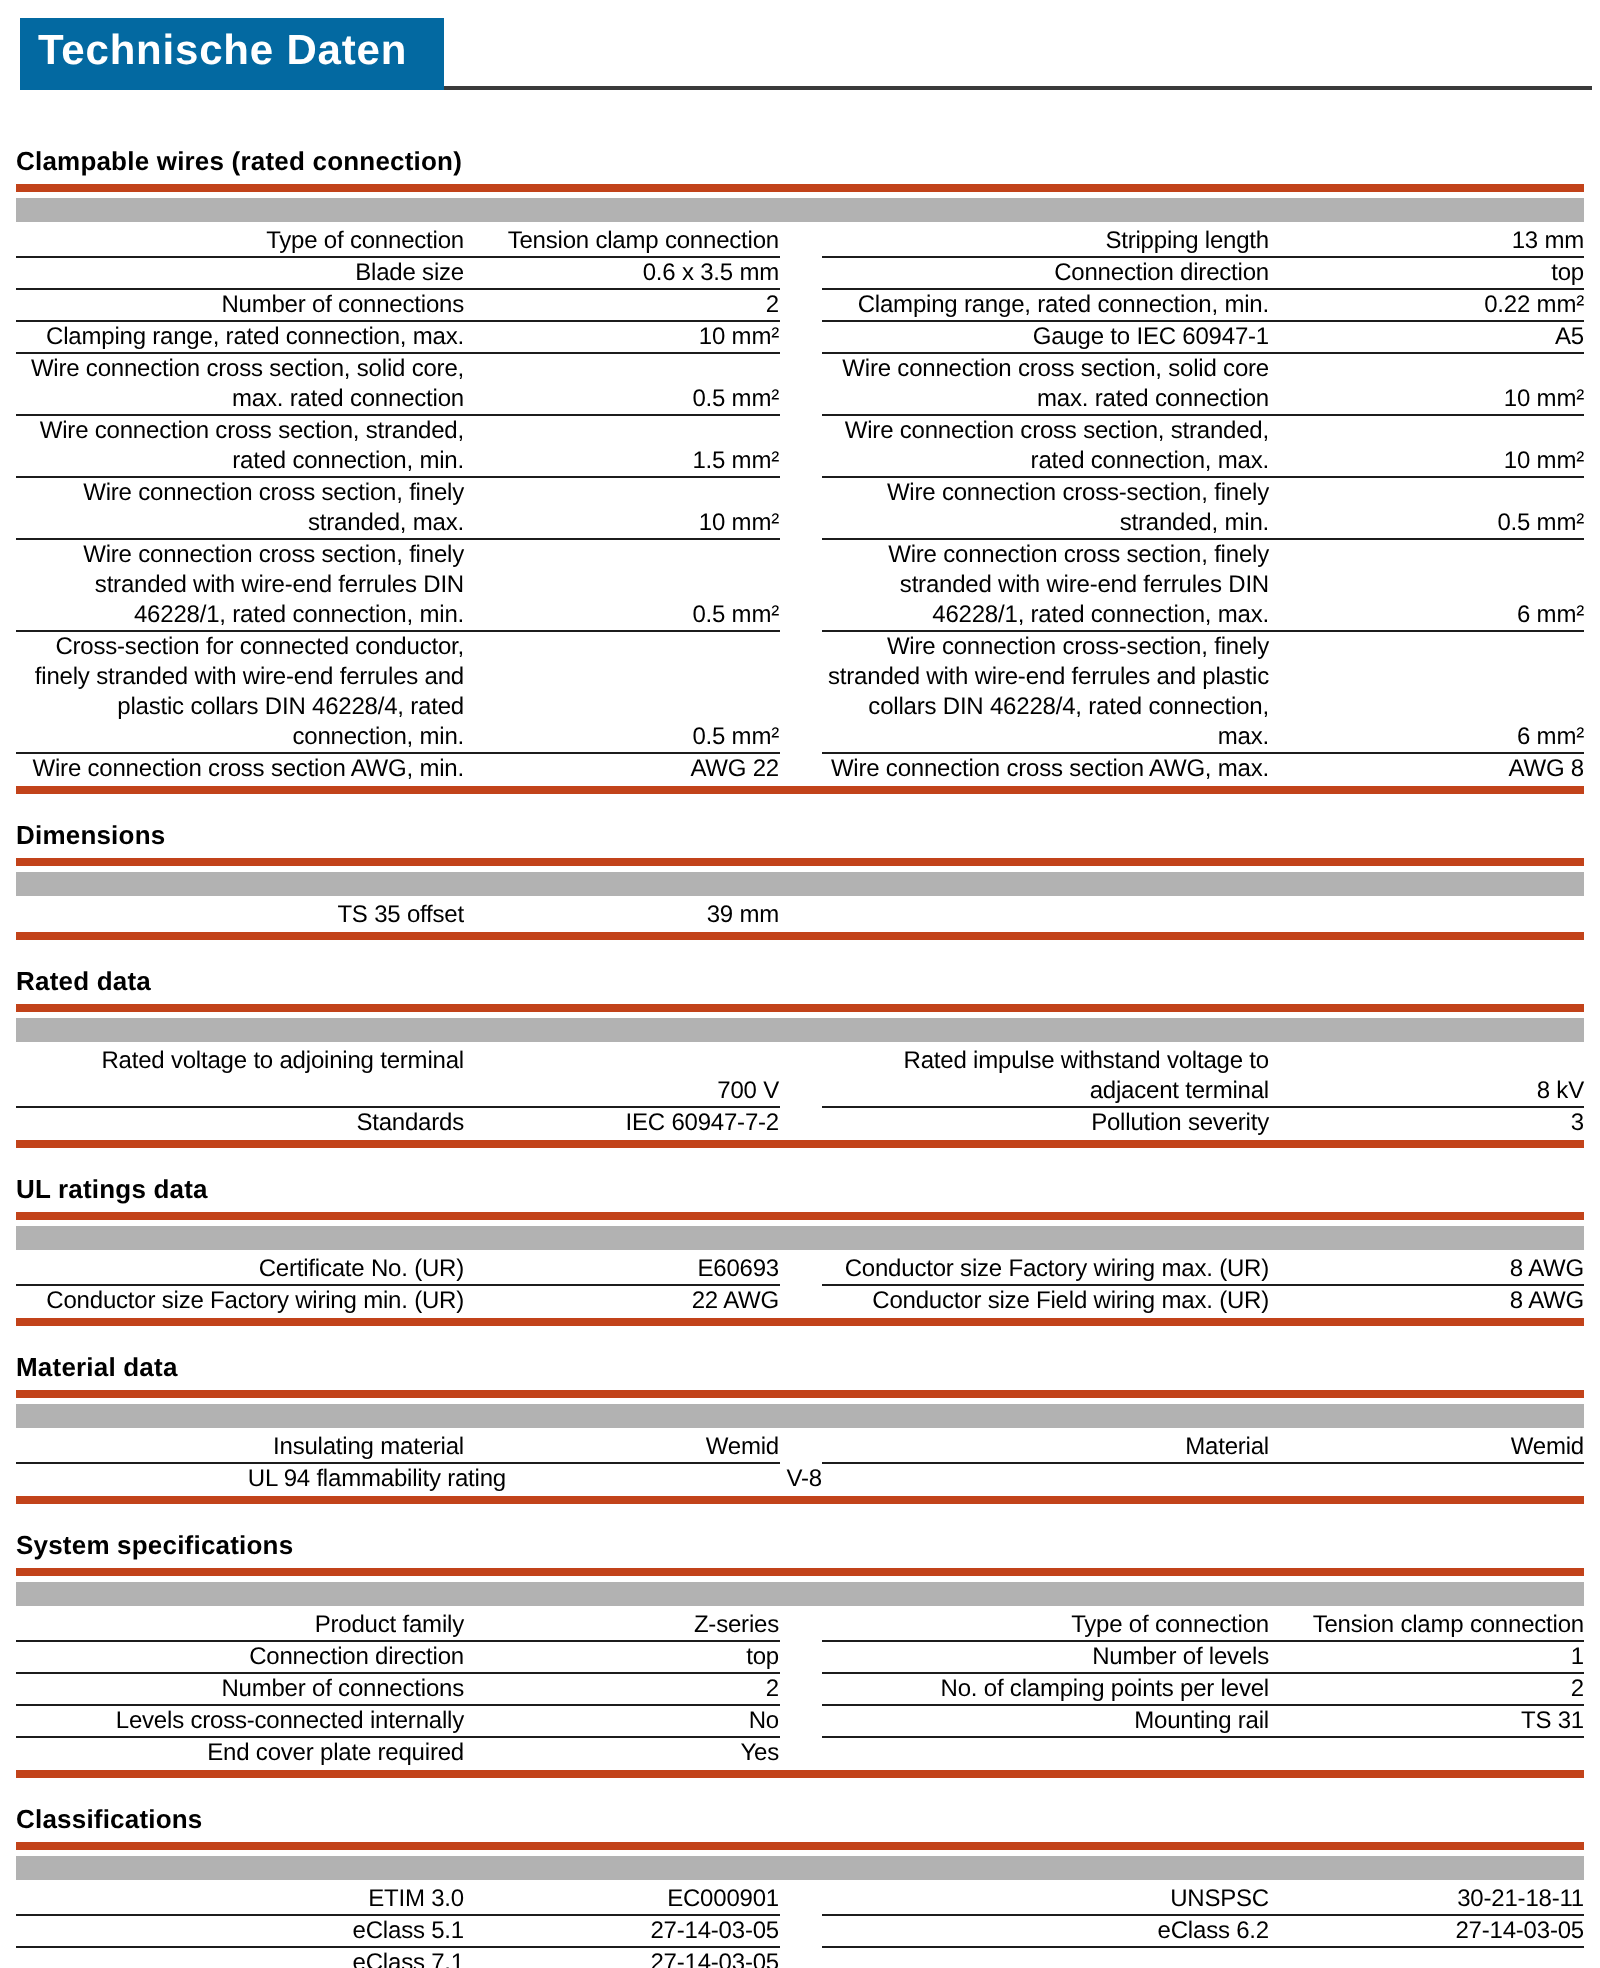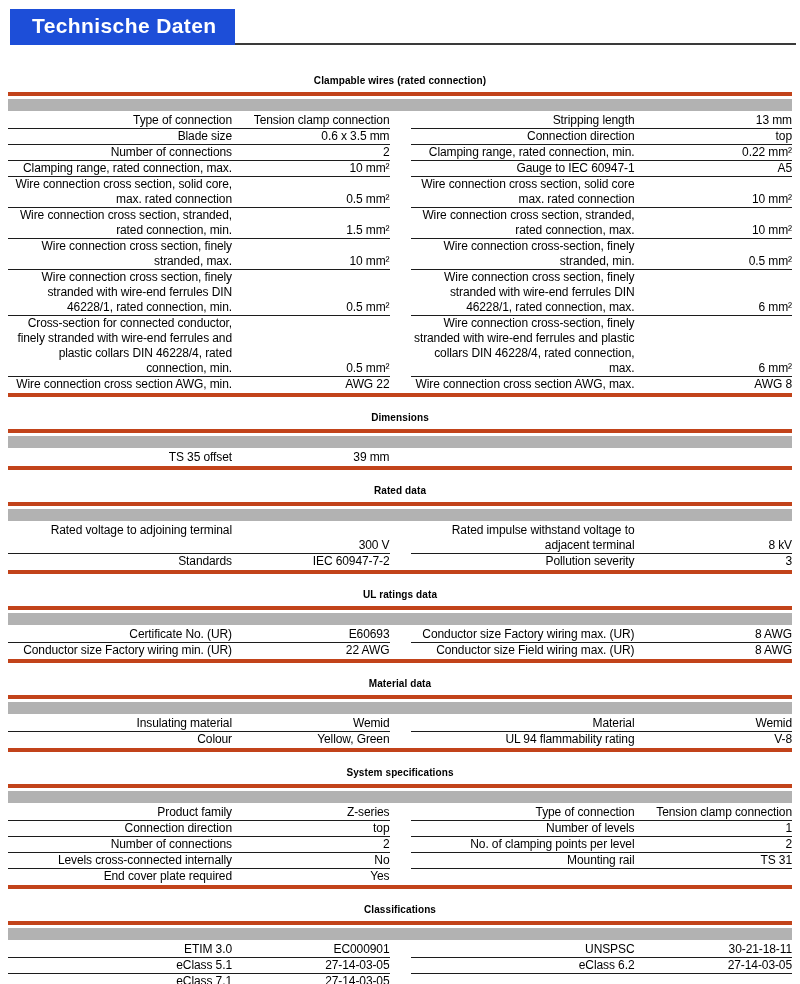--- a/index.html
+++ b/index.html
@@ -7,30 +7,30 @@
   body {
     width:800px; height:984px; overflow:hidden;
     font-family:"Liberation Sans", sans-serif;
     color:#000;
   }
   
   .title-wrap { position:relative; margin:9px 4px 0 10px; height:36px; }
   .title-underline { position:absolute; left:0; right:0; bottom:0; height:2px; background:#3a3a3a; }
   .title-box {
     position:absolute; left:0; top:0; height:36px;
-    background:#1d4ed8; color:#fff;
+    background:#0369a1; color:#fff;
     font-size:21px; font-weight:bold; letter-spacing:.4px;
-    line-height:34px; padding:0 18px 0 22px;
+    line-height:34px; padding:0 18px 0 9px;
     white-space:nowrap;
   }
   
   #doc { margin-left:8px; width:784px; }
   section h2 {
-    font-size:10px; font-weight:bold; letter-spacing:.1px;
-    margin:12px 0 0 0; line-height:17px;text-align:center;
+    font-size:13px; font-weight:bold; letter-spacing:.1px;
+    margin:12px 0 0 0; line-height:17px;
   }
   #doc > section:first-child h2 { margin-top:27px; }
   .rule { height:4px; background:#C2431A; margin-top:3px; }
   .rule.bottom { margin-top:1px; }
   .graybar { height:12px; background:#B2B2B2; margin-top:3px; }
   .rows { margin-top:2px; font-size:12px; line-height:15px; letter-spacing:-0.1px; }
   .row { display:flex; align-items:stretch;text-align:right; }
   .half { display:flex; width:382px; }
   .half.right { margin-left:21px; }
   .half.bordered { border-bottom:1.5px solid #1c1c1c; }
@@ -170,21 +170,21 @@
     <div class="rule bottom"></div>
   </section>
     <section>
     <h2>Rated data</h2>
     <div class="rule"></div>
     <div class="graybar"></div>
     <div class="rows">
         <div class="row">
           <div class="half bordered">
             <div class="lab">Rated voltage to adjoining terminal</div>
-            <div class="val">300 V</div>
+            <div class="val">700 V</div>
           </div>
           <div class="half right bordered">
             <div class="lab">Rated impulse withstand voltage to adjacent terminal</div>
             <div class="val">8 kV</div>
           </div>
         </div>
         <div class="row">
           <div class="half">
             <div class="lab">Standards</div>
             <div class="val">IEC 60947-7-2</div>
@@ -234,24 +234,20 @@
           <div class="half bordered">
             <div class="lab">Insulating material</div>
             <div class="val">Wemid</div>
           </div>
           <div class="half right bordered">
             <div class="lab">Material</div>
             <div class="val">Wemid</div>
           </div>
         </div>
         <div class="row">
-          <div class="half">
-            <div class="lab">Colour</div>
-            <div class="val">Yellow, Green</div>
-          </div>
           <div class="half right">
             <div class="lab">UL 94 flammability rating</div>
             <div class="val">V-8</div>
           </div>
         </div>
       </div>
     <div class="rule bottom"></div>
   </section>
     <section>
     <h2>System specifications</h2>

